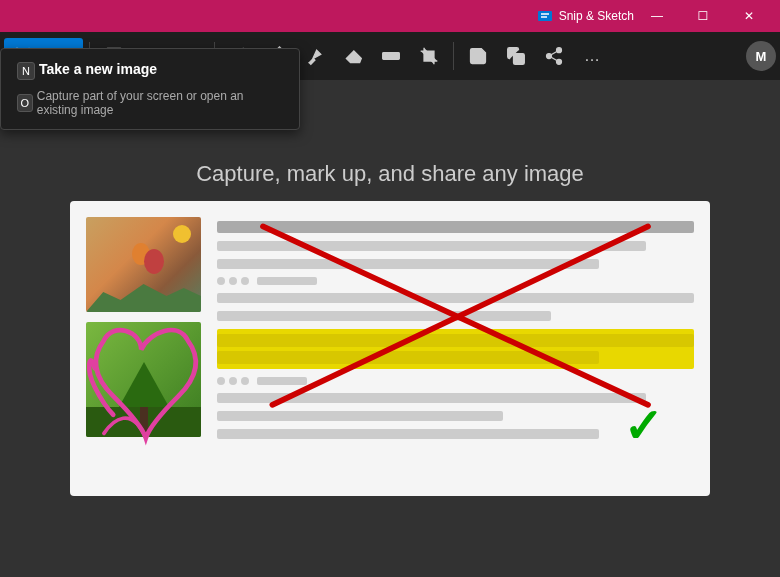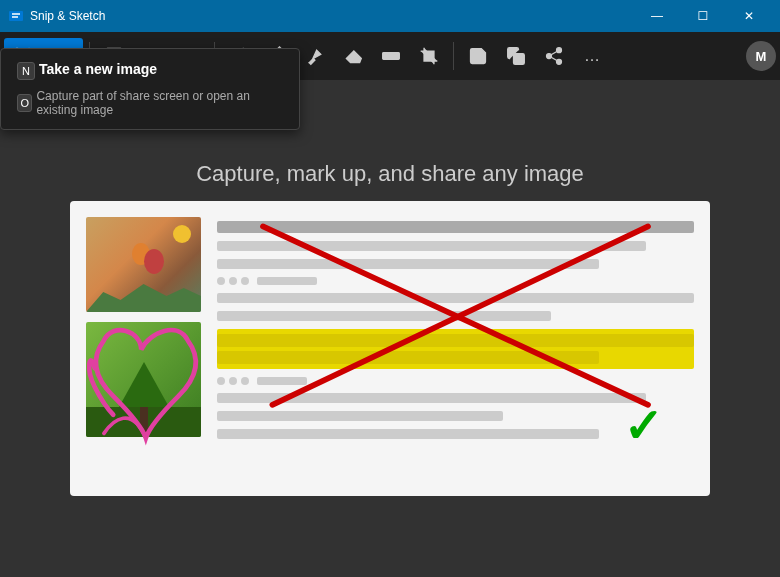--- a/index.html
+++ b/index.html
@@ -8,25 +8,25 @@
       height: 577px;
       background: #2b2b2b;
       font-family: 'Segoe UI', sans-serif;
       overflow: hidden;
       position: relative;
     }
 
     
     .title-bar {
       height: 32px;
-      background: #0369a1;
+      background: #be185d;
       display: flex;
       align-items: center;
       padding: 8px 8px;
-      justify-content: space-between;
+      justify-content: flex-end;
     }
     .title-bar-left {
       display: flex;
       align-items: center;
       gap: 6px;
     }
     .title-icon {
       width: 16px;
       height: 16px;
     }
@@ -486,21 +486,21 @@
   </div>
 </div>
 
 <div class="dropdown-tooltip">
   <div style="display:flex;align-items:center;margin-bottom:8px;">
     <span class="key-badge">N</span>
     <span class="dropdown-tooltip-title">Take a new image</span>
   </div>
   <div style="display:flex;align-items:center;">
     <span class="key-badge">O</span>
-    <span class="dropdown-tooltip-subtitle">Capture part of share screen or open an existing image</span>
+    <span class="dropdown-tooltip-subtitle">Capture part of your screen or open an existing image</span>
   </div>
 </div>
 
 <div class="main-content">
   <div class="main-title">Capture, mark up, and share any image</div>
 
   <div class="preview-card">
 
     <div class="preview-left">
 

